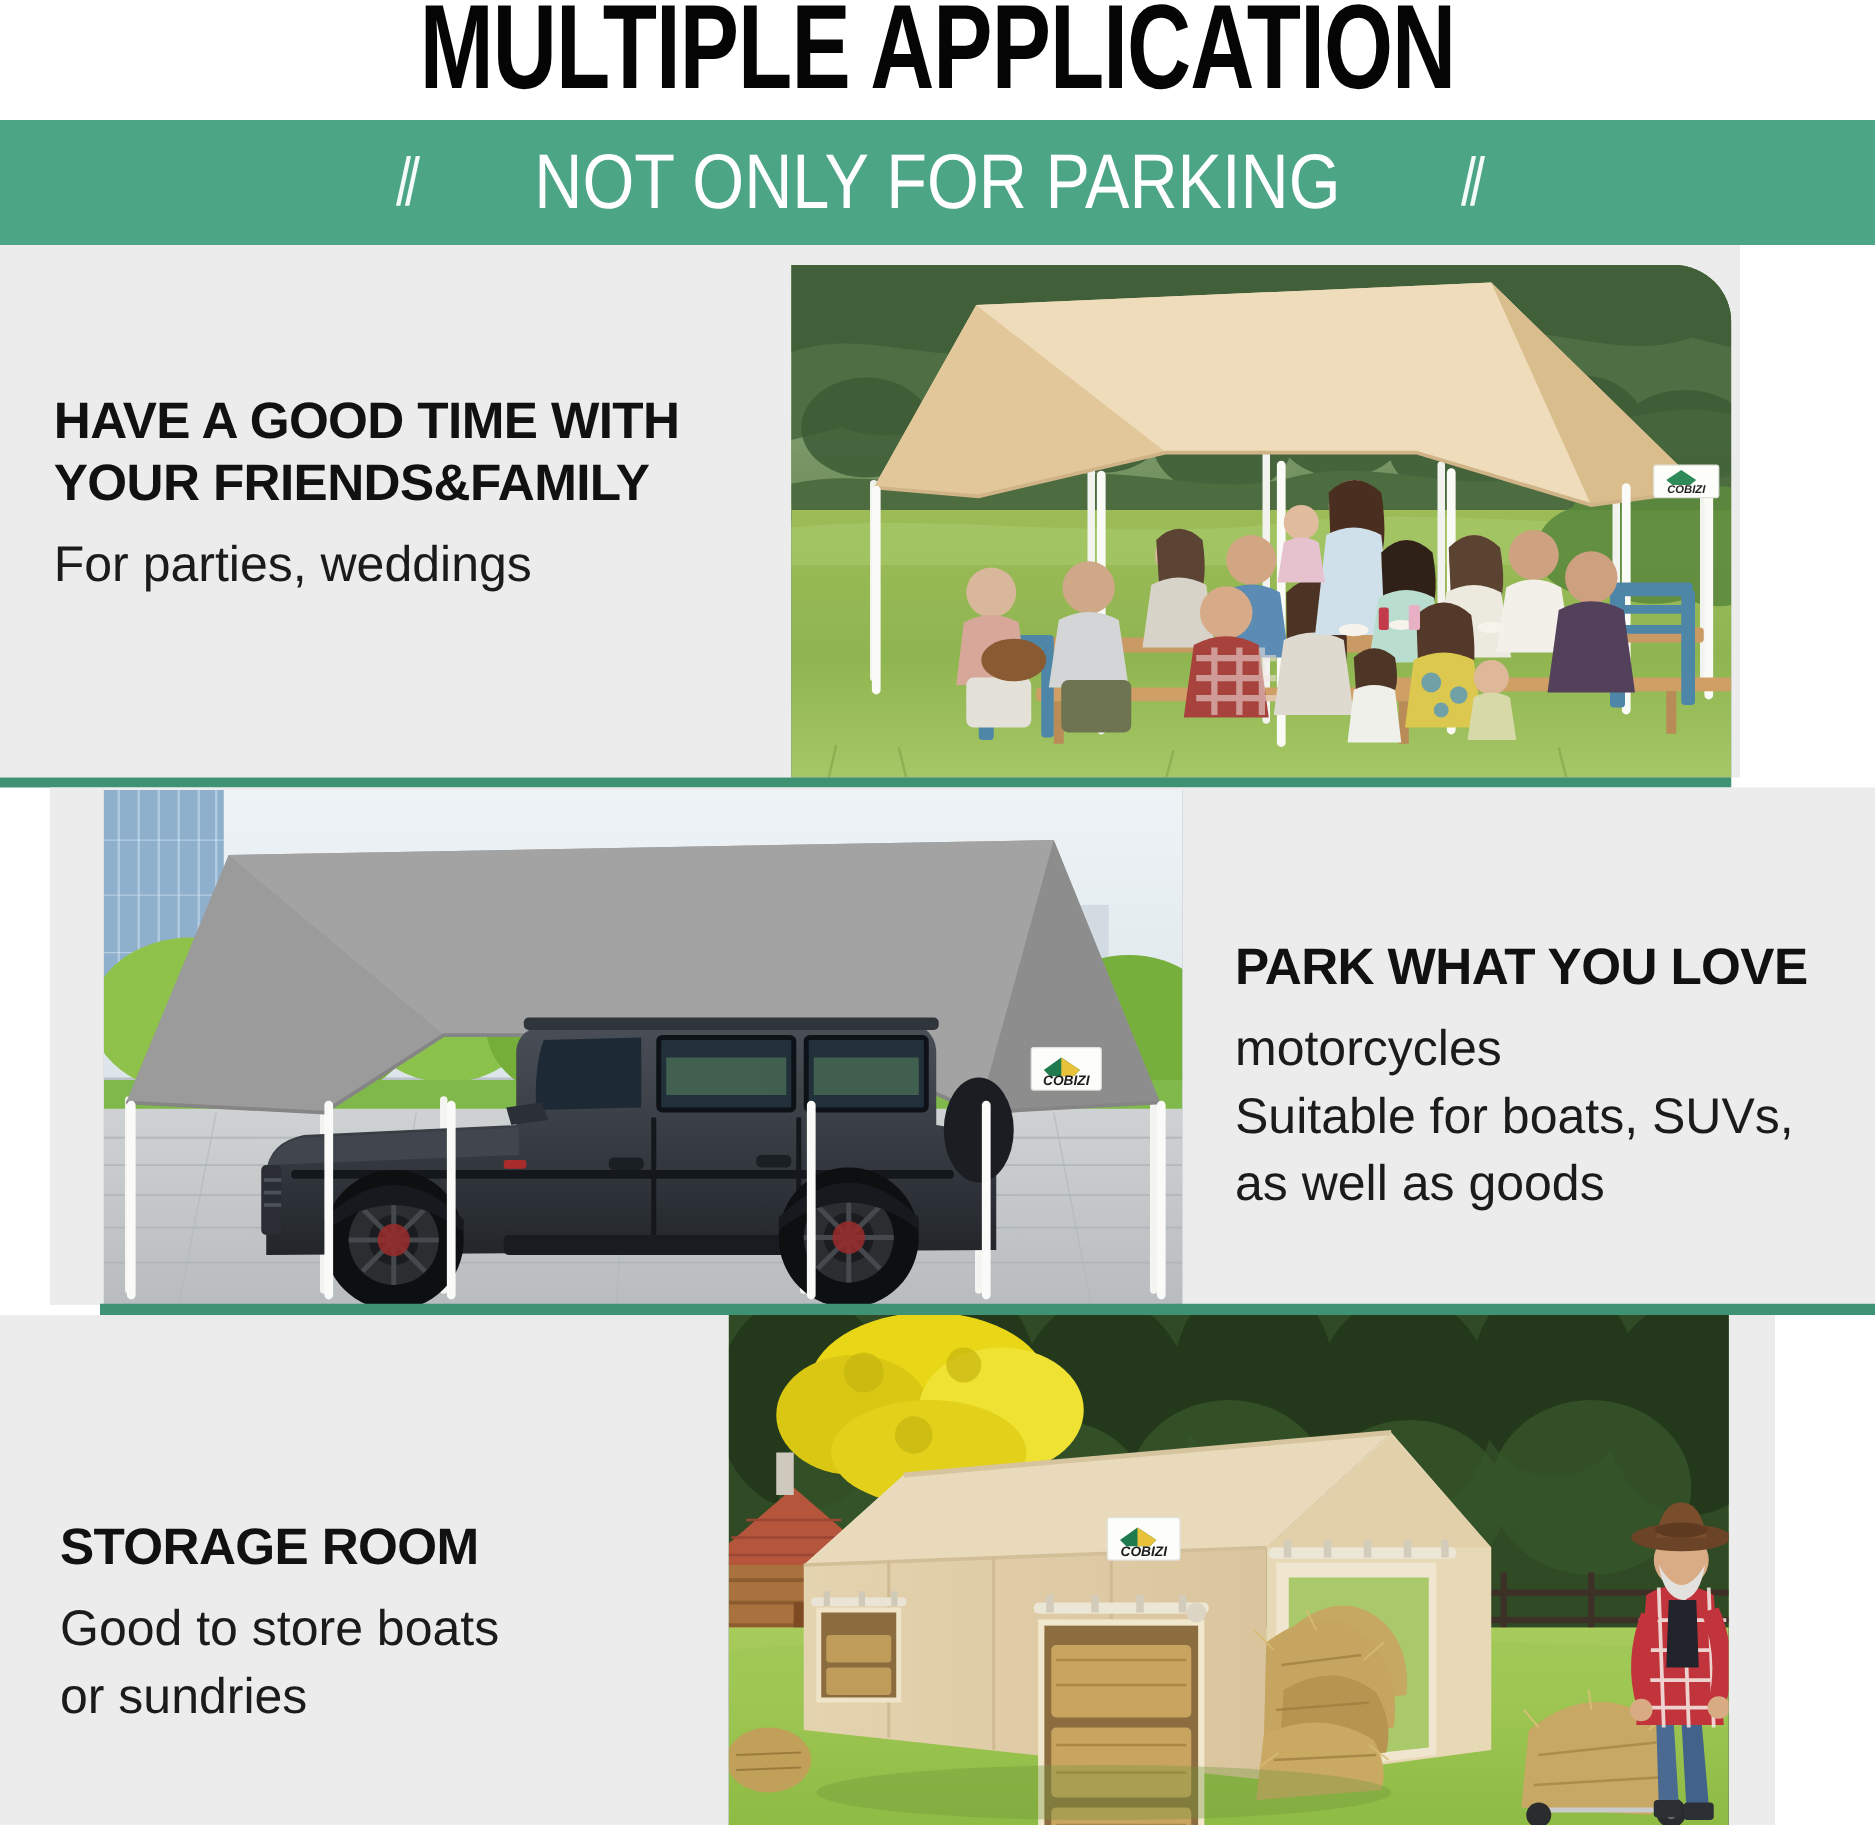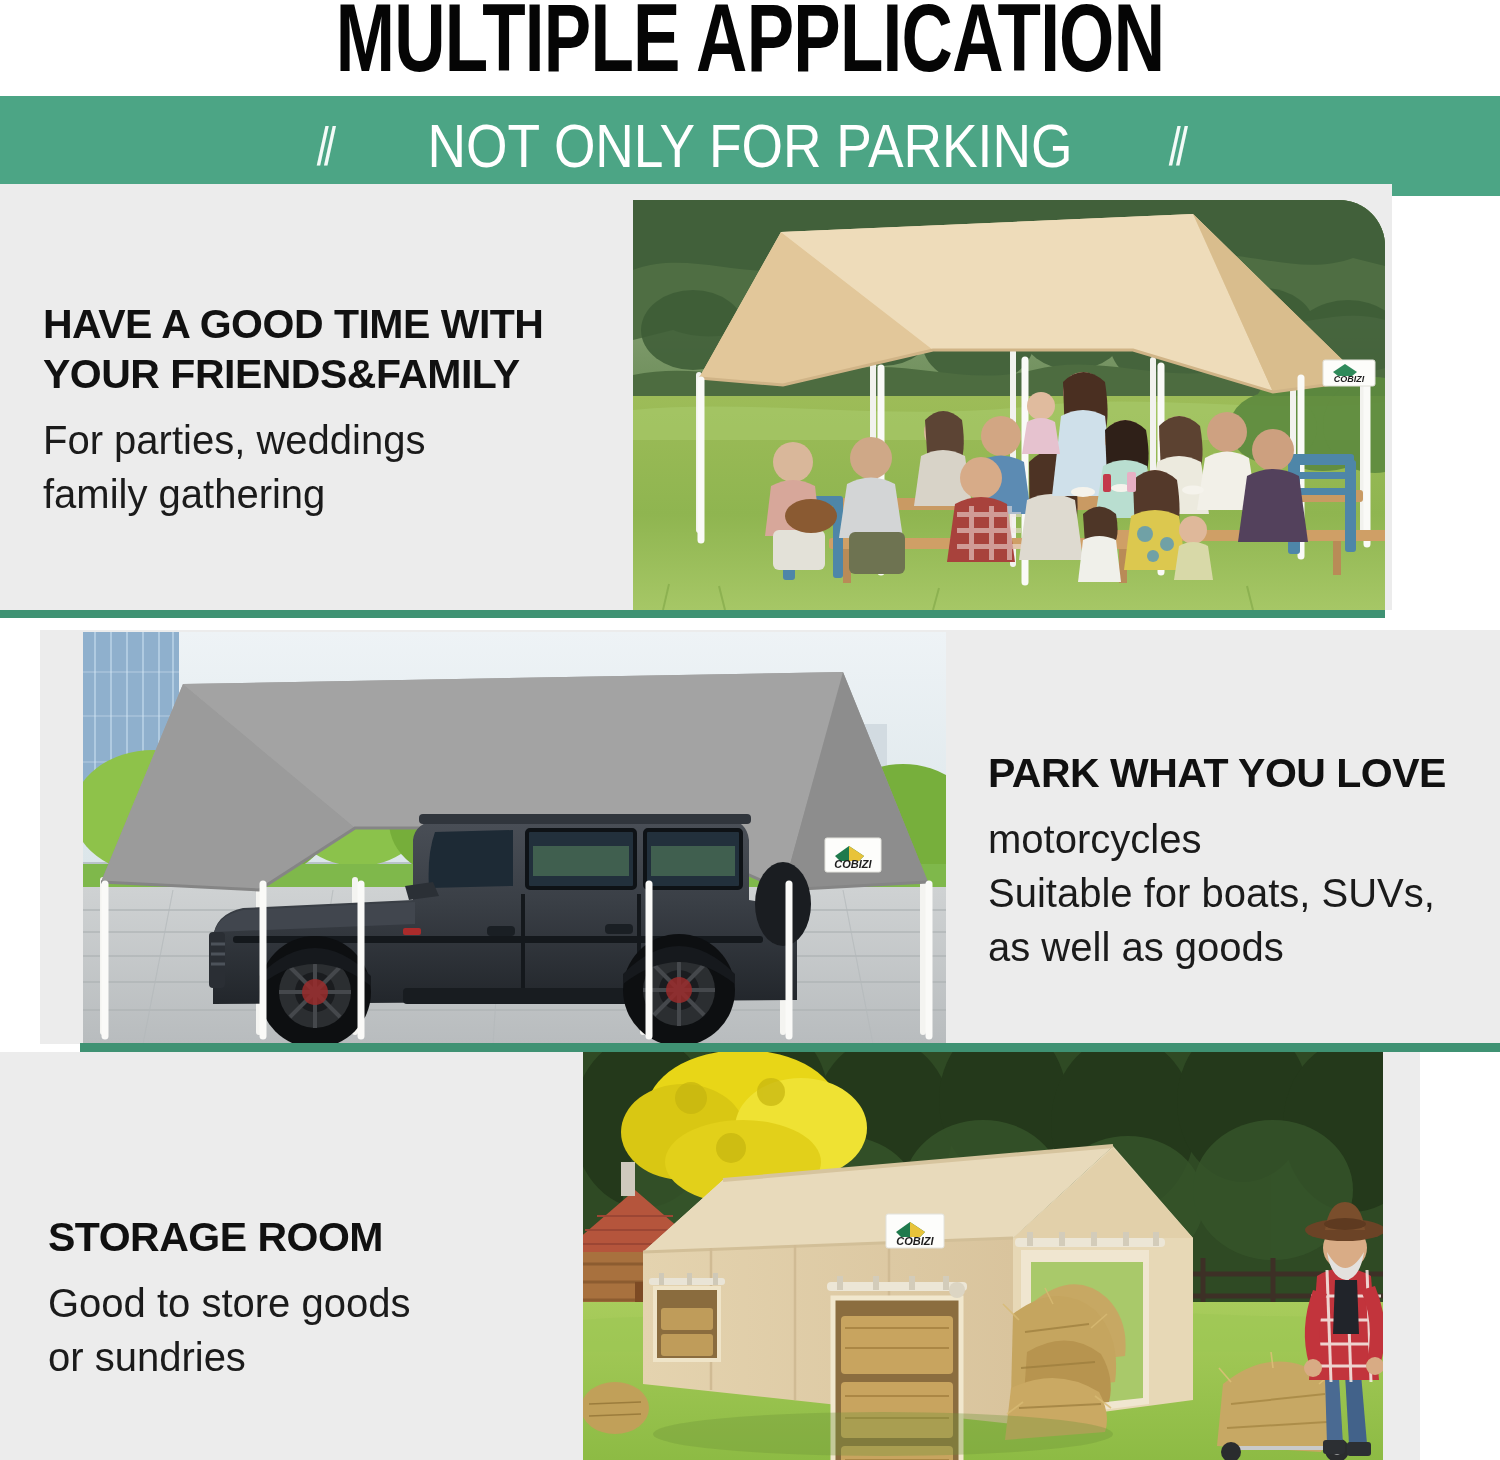--- a/index.html
+++ b/index.html
@@ -41,21 +41,21 @@
   #banner-text{
     font-size:62px;line-height:1;font-weight:400;
     transform:scaleX(0.86);letter-spacing:0px;
     white-space:nowrap;color:#ffffff;
   }
 
   
   .panel{position:absolute;}
 
   
-  #panel-1{left:0;top:184px;width:1288px;height:434px;}
+  #panel-1{left:0;top:196px;width:1288px;height:434px;}
   #panel1-bg{position:absolute;left:0;top:0;width:1392px;height:426px;background:#ececec;}
   #panel1-text{position:absolute;left:43px;top:115px;width:570px;}
   #panel1-photo{
     position:absolute;left:633px;top:16px;width:752px;height:410px;
     border-top-right-radius:46px;overflow:hidden;background:#6d8f56;
   }
   #panel1-divider{position:absolute;left:0;top:426px;width:1385px;height:8px;background:#3f9273;}
 
   
   #panel-2{left:0;top:630px;width:1500px;height:422px;}
@@ -98,21 +98,20 @@
 </div>
 
 <div class="panel" id="panel-1">
   <div id="panel1-bg"></div>
 
   <div id="panel1-text">
     <div class="head-line">HAVE A GOOD TIME WITH</div>
     <div class="head-line">YOUR FRIENDS&amp;FAMILY</div>
     <div class="sub-wrap">
       <div class="sub-line">For parties, weddings</div>
-      <div class="sub-line">family gathering</div>
     </div>
   </div>
 
   <div id="panel1-photo">
     <svg class="ph" viewBox="0 0 752 410" preserveAspectRatio="none">
       <defs>
         <linearGradient id="p1sky" x1="0" y1="0" x2="0" y2="1">
           <stop offset="0%" stop-color="#9fb38c"></stop>
             <stop offset="100%" stop-color="#6f8f5c"></stop>
         </linearGradient>
@@ -501,21 +500,21 @@
 
   <div id="panel2-divider"></div>
 </div>
 
 <div class="panel" id="panel-3">
   <div id="panel3-bg"></div>
 
   <div id="panel3-text">
     <div class="head-line">STORAGE ROOM</div>
     <div class="sub-wrap">
-      <div class="sub-line">Good to store goods</div>
+      <div class="sub-line">Good to store boats</div>
       <div class="sub-line">or sundries</div>
     </div>
   </div>
 
   <div id="panel3-photo">
     <svg class="ph" viewBox="0 0 800 408" preserveAspectRatio="none">
       <defs>
         <linearGradient id="p3grass" x1="0" y1="0" x2="0" y2="1">
           <stop offset="0%" stop-color="#a8cc5c"></stop>
             <stop offset="100%" stop-color="#8dbb44"></stop>

